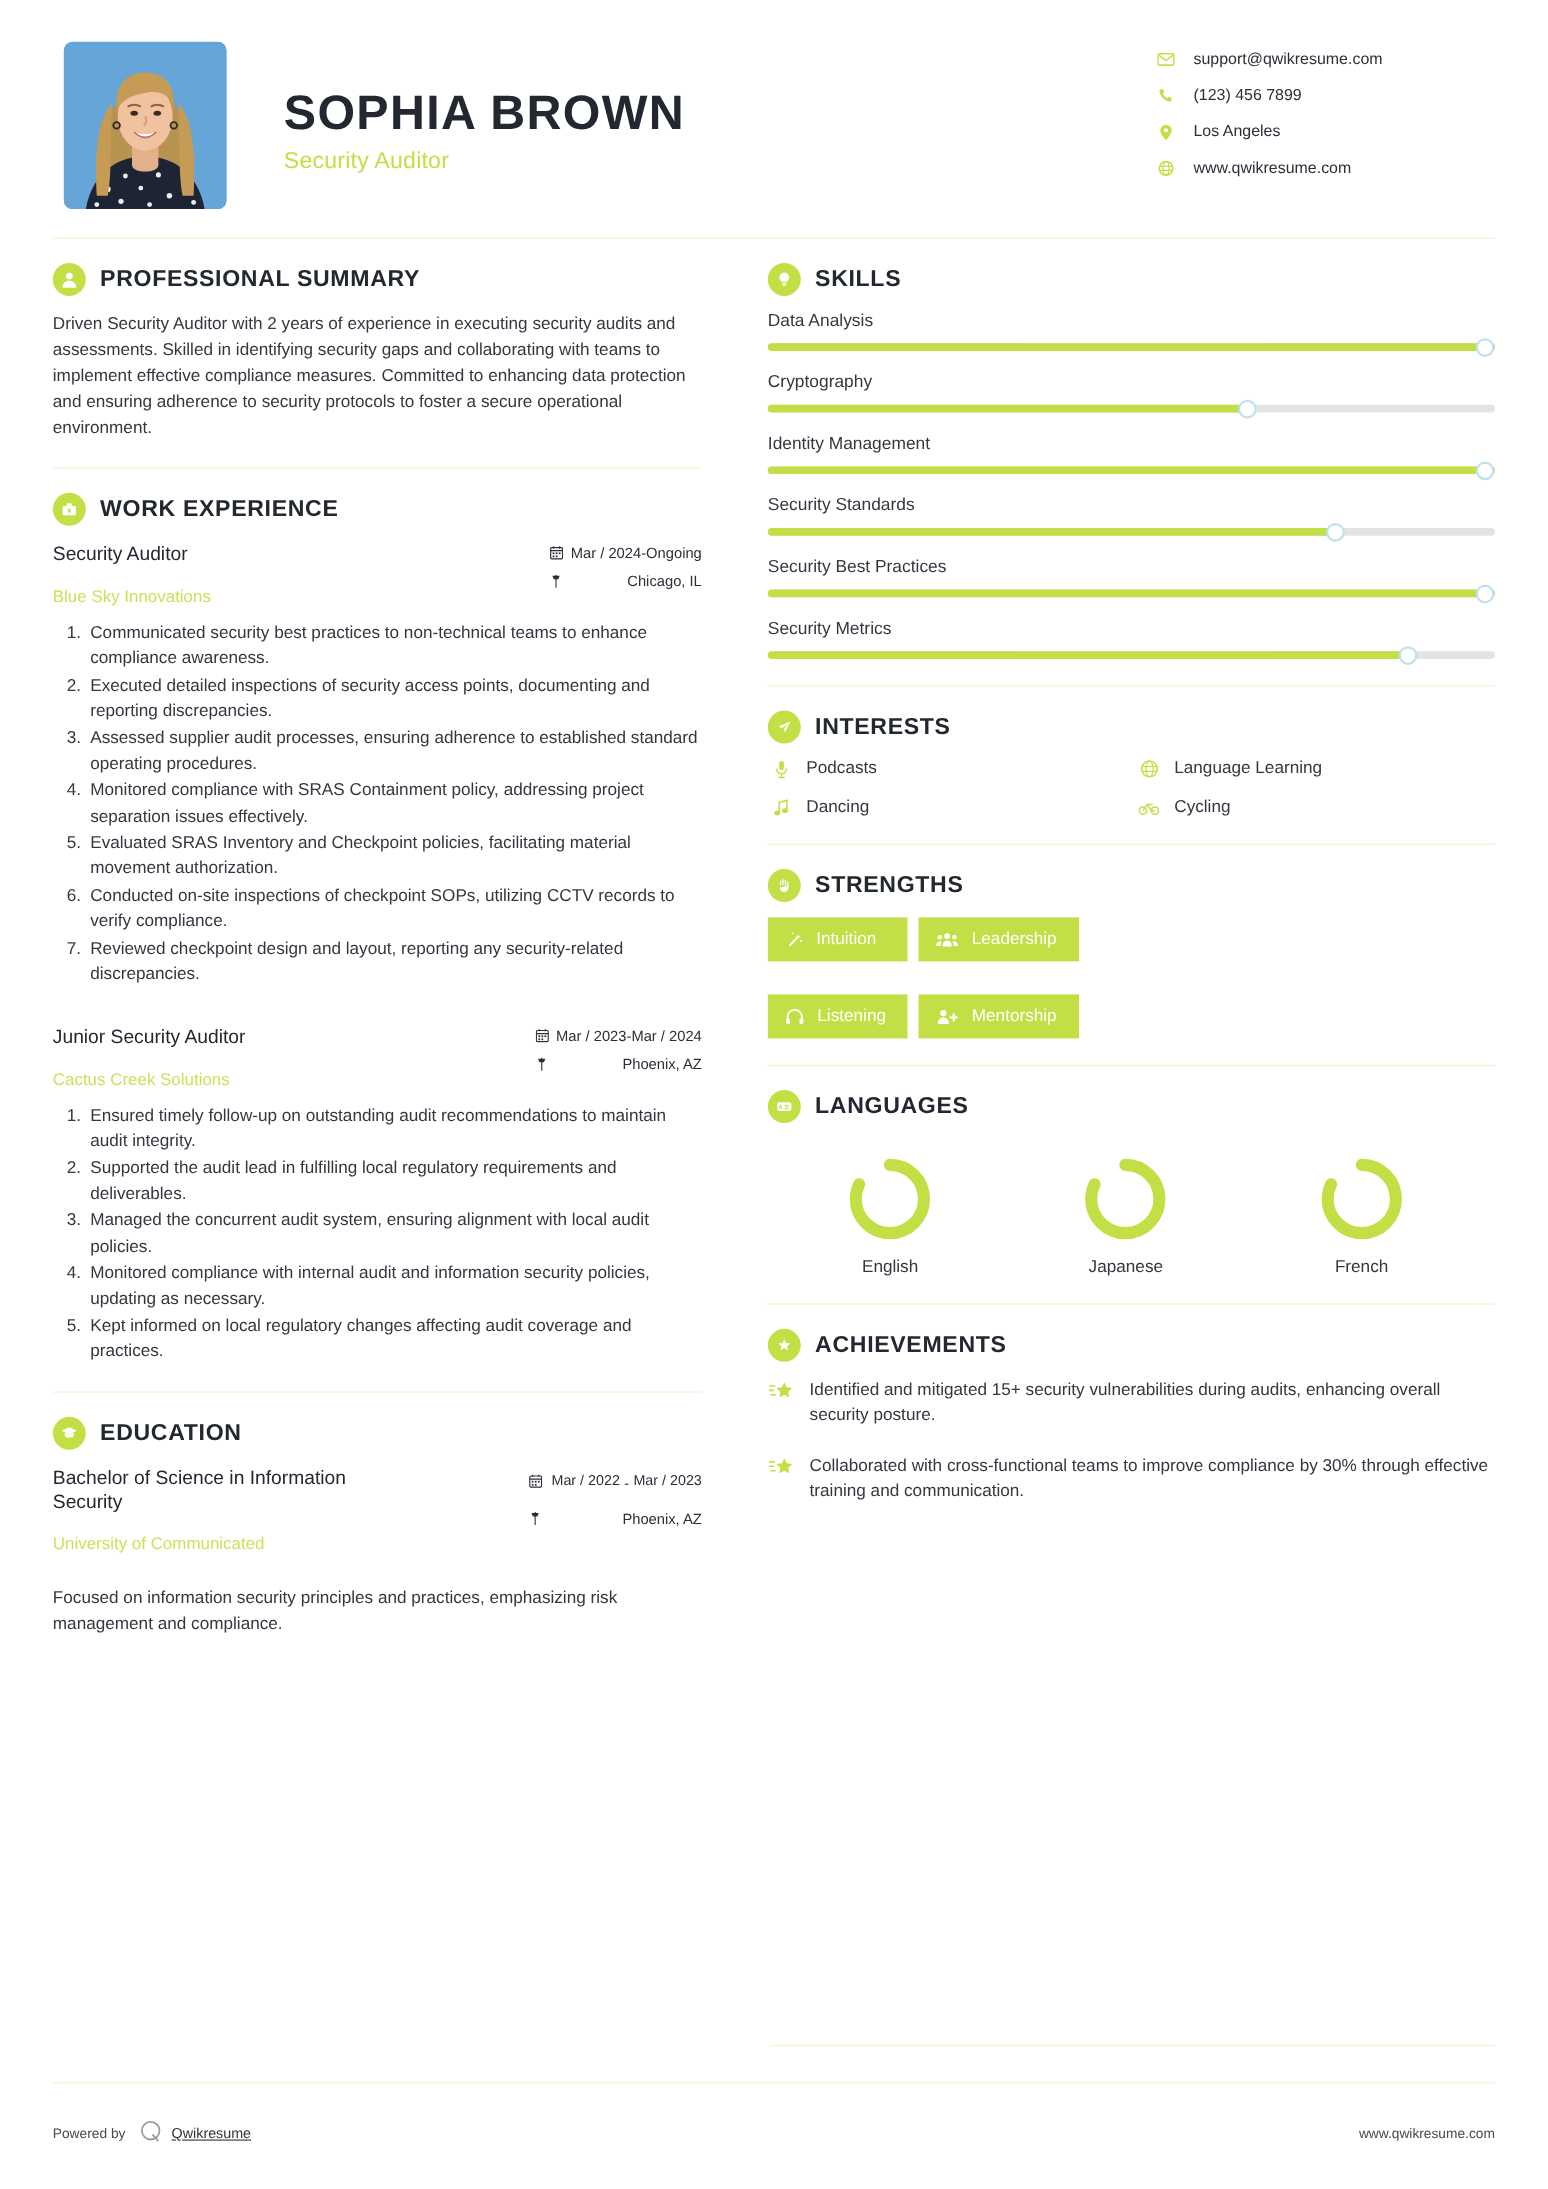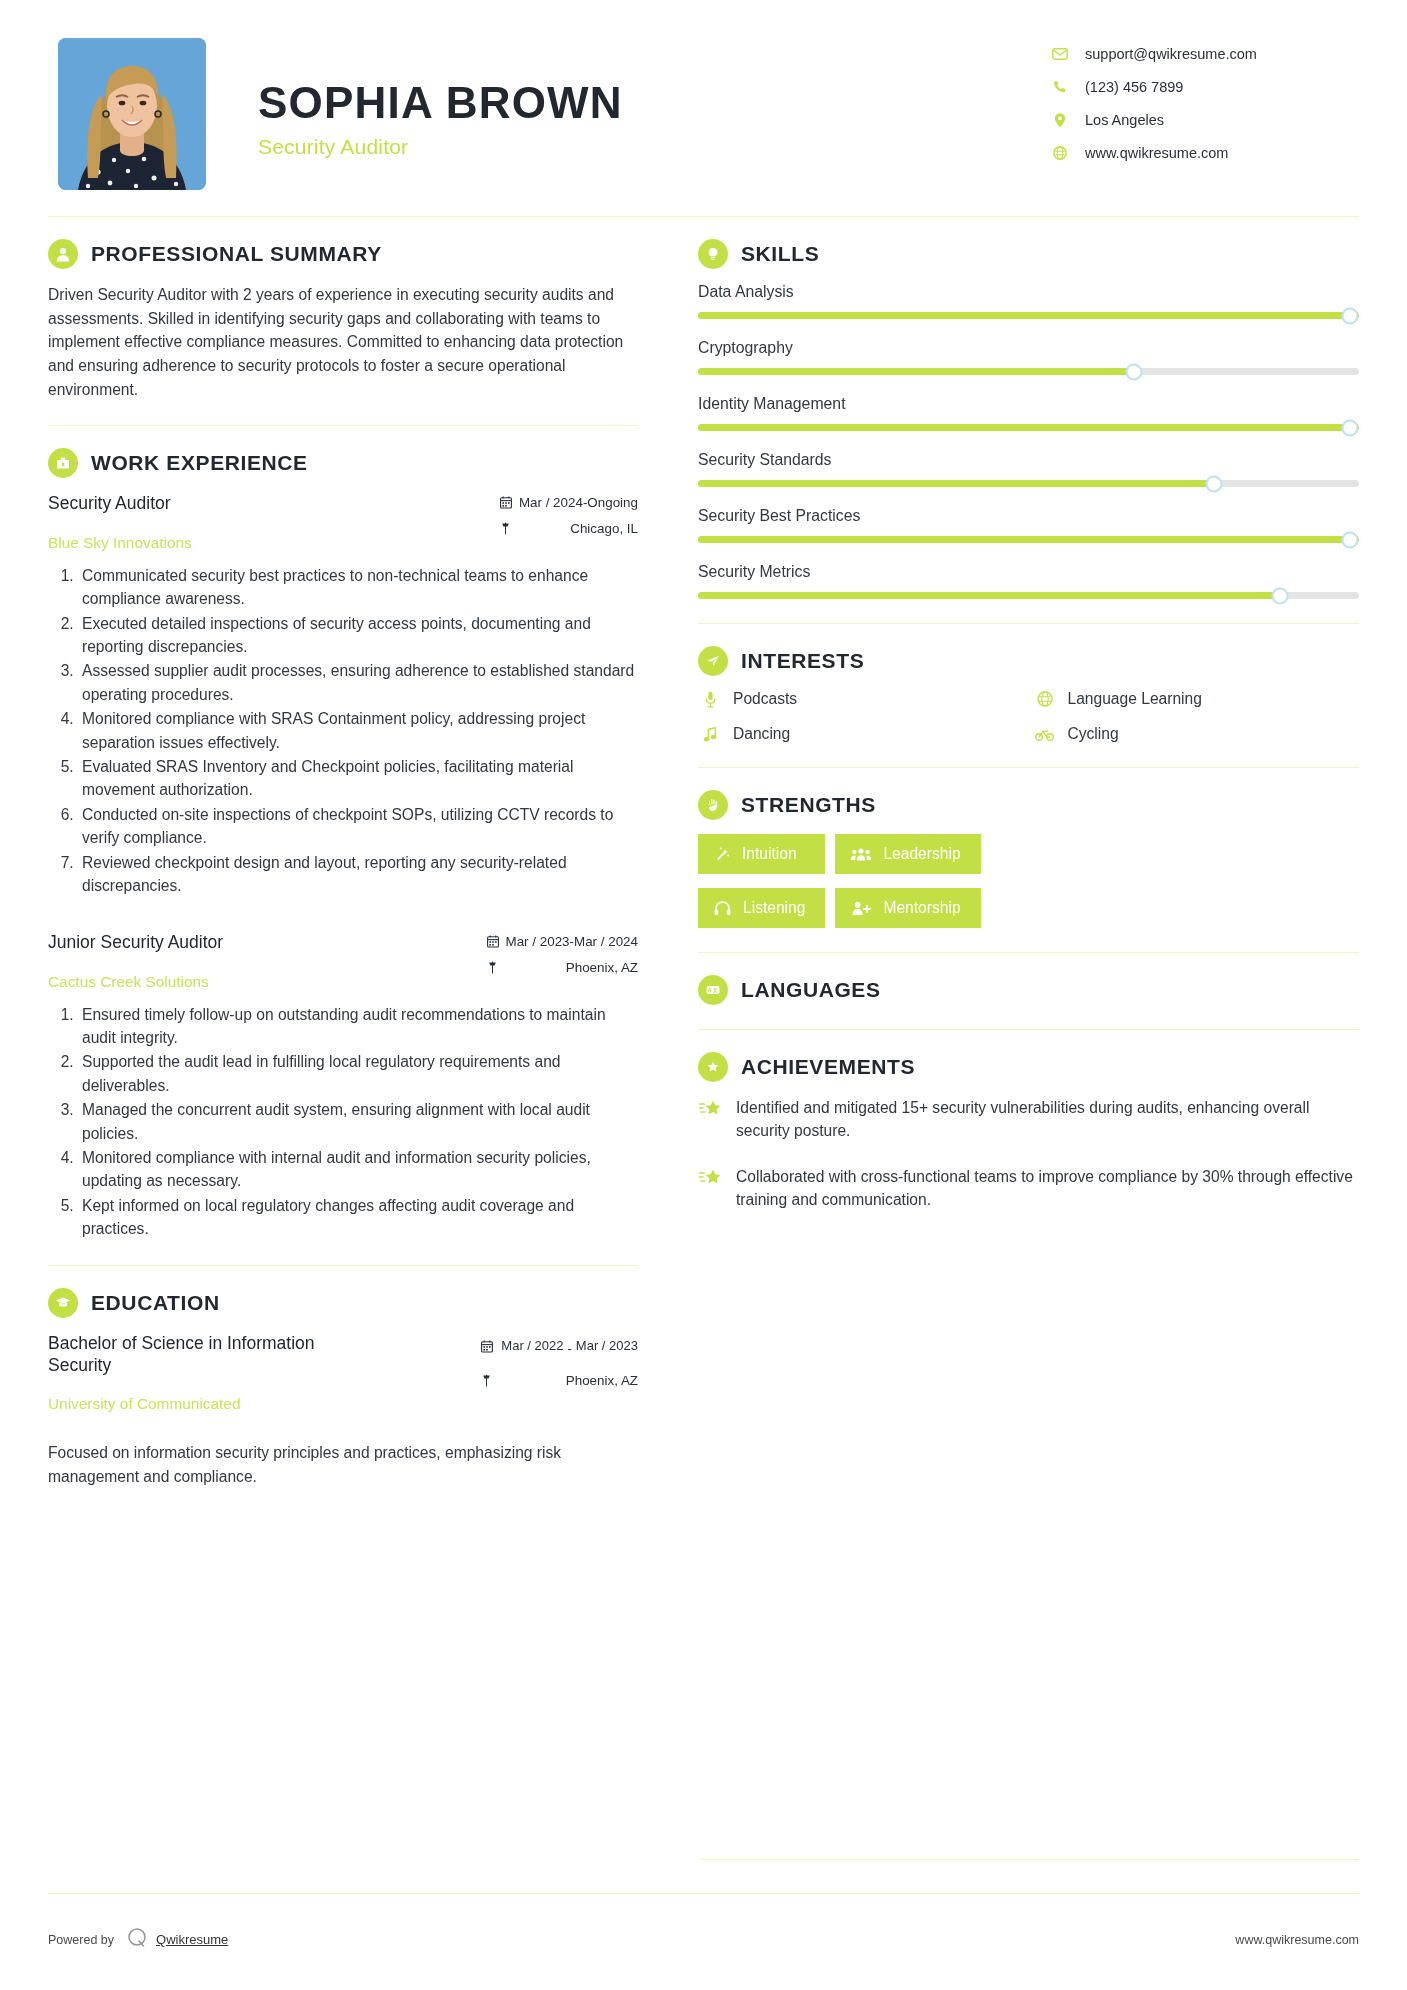--- a/index.html
+++ b/index.html
@@ -237,21 +237,21 @@
     width: 24px; flex: 0 0 24px;
     display: flex; align-items: center; justify-content: center;
     margin-right: 11px;
   }
 
   
   .strengths-grid {
     display: grid;
     grid-template-columns: auto auto;
     justify-content: start;
-    gap: 14px 10px;
+    gap: 30px 10px;
   }
   .strength-pill {
     background: #c2e045;
     color: #ffffff;
     display: flex;
     align-items: center;
     padding: 11px 20px 11px 16px;
     font-size: 15.6px;
     white-space: nowrap;
   }
@@ -805,20 +805,44 @@
         <div class="sec-head">
           <span class="sec-icon">
             <svg width="18" height="18" viewBox="0 0 18 18">
                 <rect x="2.6" y="5" width="12.8" height="8" rx="1.8" fill="#fff"></rect>
                 <text x="5.6" y="10.9" font-family="Liberation Sans, sans-serif" font-size="5.2" font-weight="700" fill="#c2e045" text-anchor="middle">A</text>
                 <text x="11.4" y="10.9" font-family="Liberation Sans, sans-serif" font-size="5.2" font-weight="700" fill="#c2e045" text-anchor="middle">文</text>
               </svg>
           </span>
           <span class="sec-title">LANGUAGES</span>
         </div>
+        <div class="lang-row">
+
+          <div class="lang">
+            <svg width="82" height="82" viewBox="0 0 82 82">
+              <circle class="donut-arc" cx="41" cy="41" r="31" fill="none" stroke="#c2e045" stroke-width="11" stroke-linecap="round" transform="rotate(-90 41 41)" stroke-dasharray="159.71857050850505 35.06017401406211"></circle>
+            </svg>
+            <div class="lang-label">English</div>
+          </div>
+
+          <div class="lang">
+            <svg width="82" height="82" viewBox="0 0 82 82">
+              <circle class="donut-arc" cx="41" cy="41" r="31" fill="none" stroke="#c2e045" stroke-width="11" stroke-linecap="round" transform="rotate(-90 41 41)" stroke-dasharray="159.71857050850505 35.06017401406211"></circle>
+            </svg>
+            <div class="lang-label">Japanese</div>
+          </div>
+
+          <div class="lang">
+            <svg width="82" height="82" viewBox="0 0 82 82">
+              <circle class="donut-arc" cx="41" cy="41" r="31" fill="none" stroke="#c2e045" stroke-width="11" stroke-linecap="round" transform="rotate(-90 41 41)" stroke-dasharray="159.71857050850505 35.06017401406211"></circle>
+            </svg>
+            <div class="lang-label">French</div>
+          </div>
+
+        </div>
       </div>
 
       <div class="sec-rule"></div>
 
       <div>
         <div class="sec-head">
           <span class="sec-icon">
             <svg width="18" height="18" viewBox="0 0 18 18">
                 <path d="M9 3.4 L10.6 7 L14.4 7.3 L11.5 9.8 L12.4 13.5 L9 11.5 L5.6 13.5 L6.5 9.8 L3.6 7.3 L7.4 7 Z" fill="#fff"></path>
               </svg>

